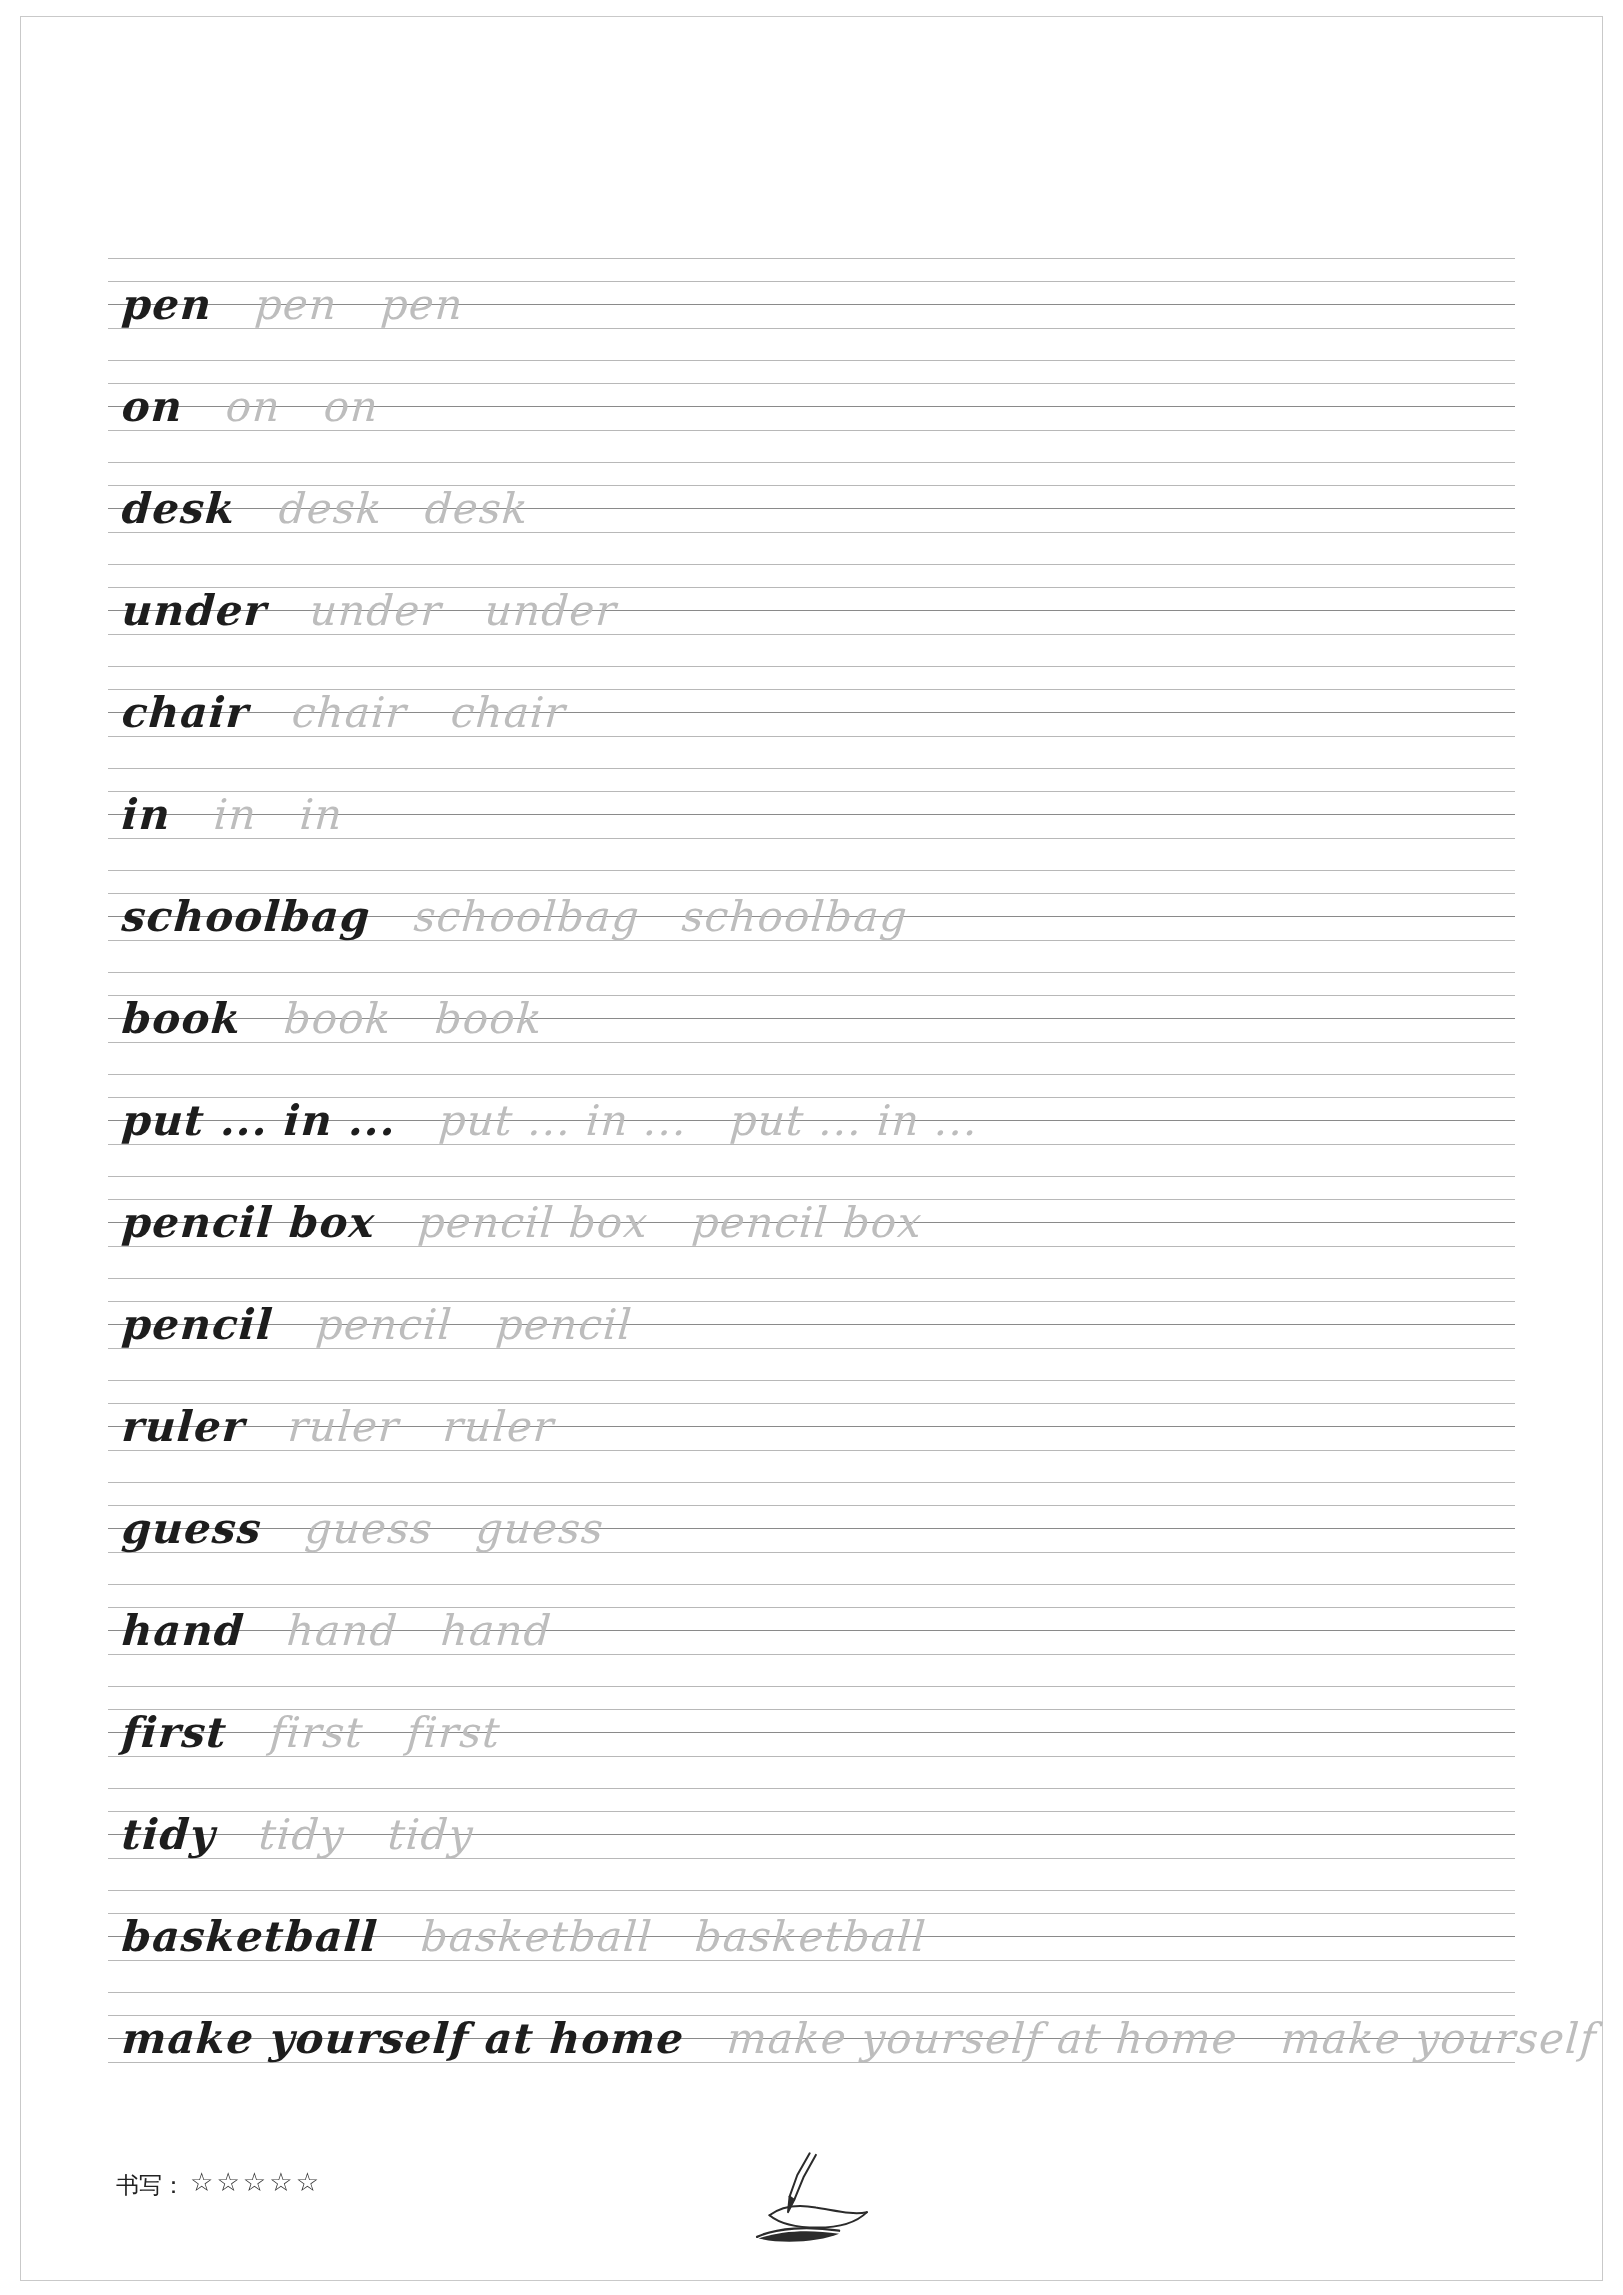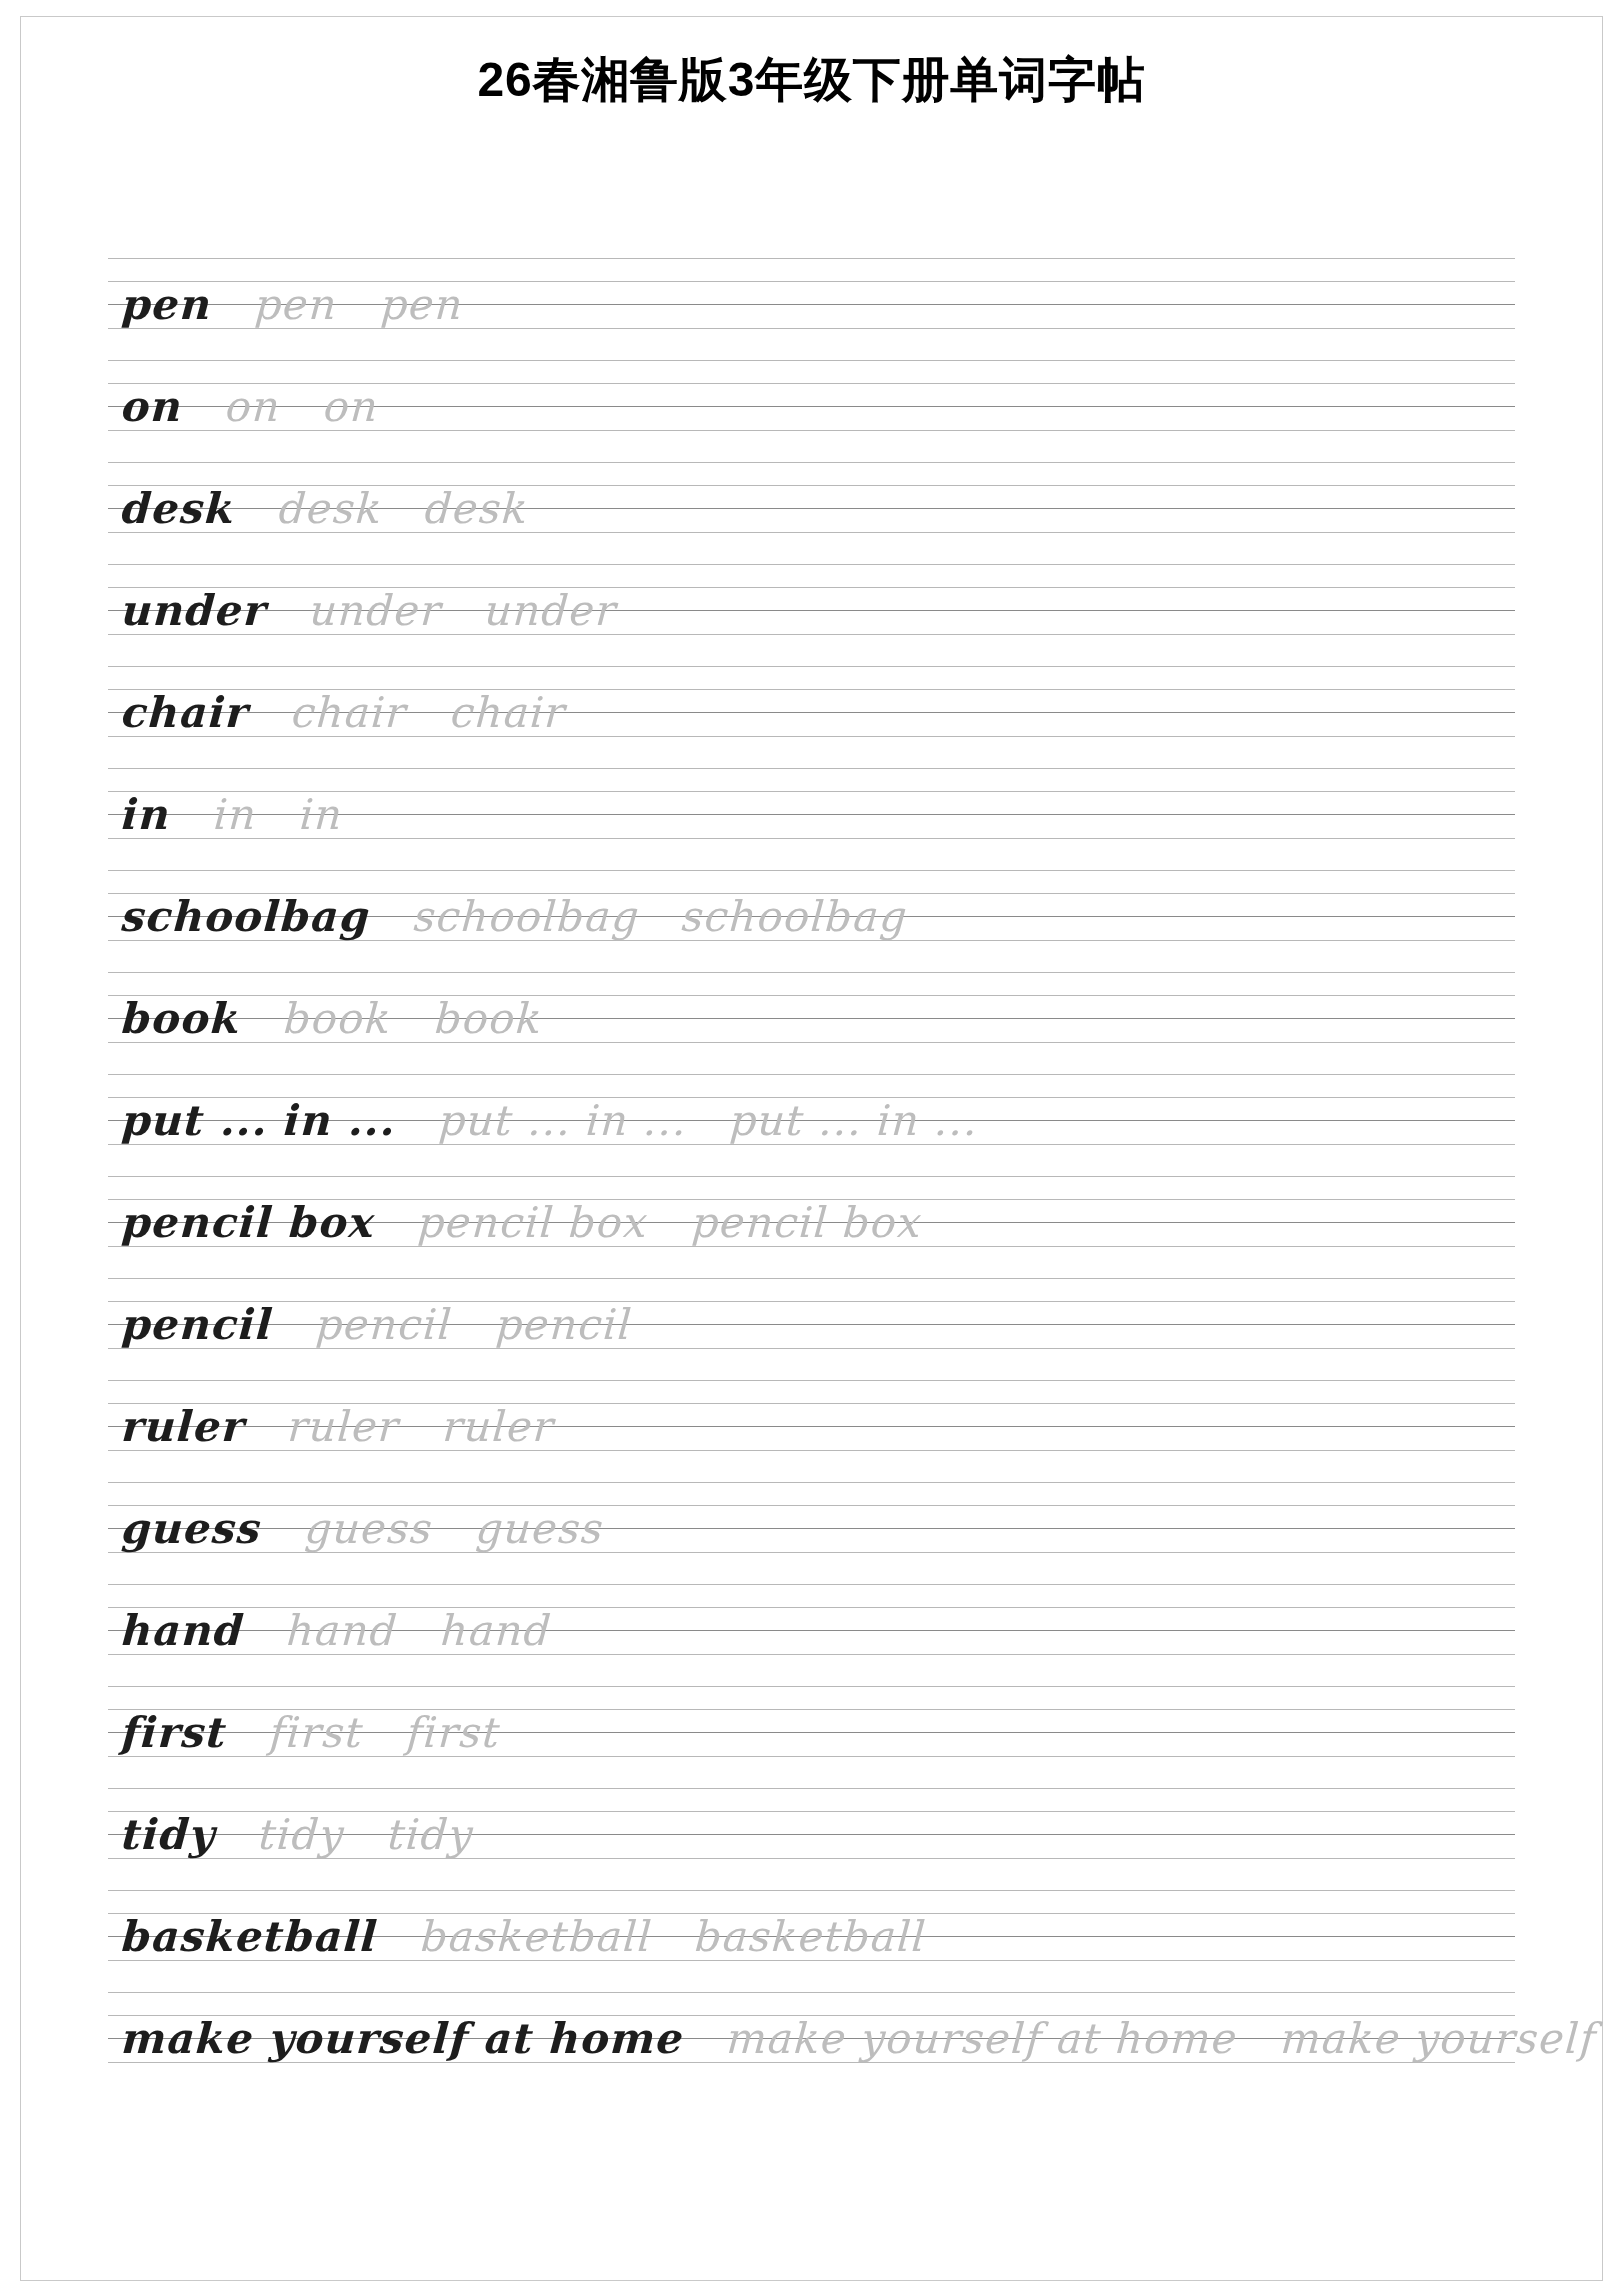--- a/index.html
+++ b/index.html
@@ -168,21 +168,20 @@
     transform: translateX(-50%);
   }
 </style>
 </head>
 <body>
 
 <div class="page">
 
   <div class="page-border"></div>
 
-  <div class="title">26春湘鲁版3年级下册单词字帖</div>
 
 
   <div id="rows">
       <div class="row" style="height: 102px;">
         <div class="staff">
           <i style="top: 3.1px;"></i>
           <i style="top: 26px;"></i>
           <i class="base" style="top: 49px;"></i>
           <i style="top: 73px;"></i>
         </div>
@@ -408,15 +407,33 @@
           <i style="top: 73px;"></i>
         </div>
         <div class="words" style="height: 71px;">
           <span class="w dark" style="margin-right: 43px;">make yourself at home</span>
           <span class="w faint" style="margin-right: 43px;">make yourself at home</span>
           <span class="w faint" style="margin-right: 43px;">make yourself</span>
         </div>
       </div>
     </div>
 
+  <div class="footer">
+    <span class="score-label">书写：</span>
+    <span class="stars">☆☆☆☆☆</span>
+
+    <span class="pen-mark">
+      <svg width="178" height="116" viewBox="0 0 230 150" xmlns="http://www.w3.org/2000/svg">
+        <g fill="none" stroke="#2b2b2b" stroke-width="2.6" stroke-linecap="round" stroke-linejoin="round">
+          <path d="M112 16 L96 44 L86 72"></path>
+          <path d="M120 18 L104 47 L92 76"></path>
+          <path d="M86 72 L92 76 L84 92 Z" fill="#2b2b2b"></path>
+          <path d="M60 96 C76 84, 98 82, 120 86 C146 90, 168 96, 186 92"></path>
+          <path d="M60 96 C72 106, 94 112, 122 112 C152 112, 174 104, 186 92"></path>
+          <path d="M44 124 C70 112, 110 110, 150 116" stroke-width="3"></path>
+        </g>
+        <path d="M46 126 C74 116, 112 114, 150 120 C126 130, 78 134, 46 126 Z" fill="#2b2b2b"></path>
+      </svg>
+    </span>
+  </div>
 
 </div>
 
 
 </body></html>

